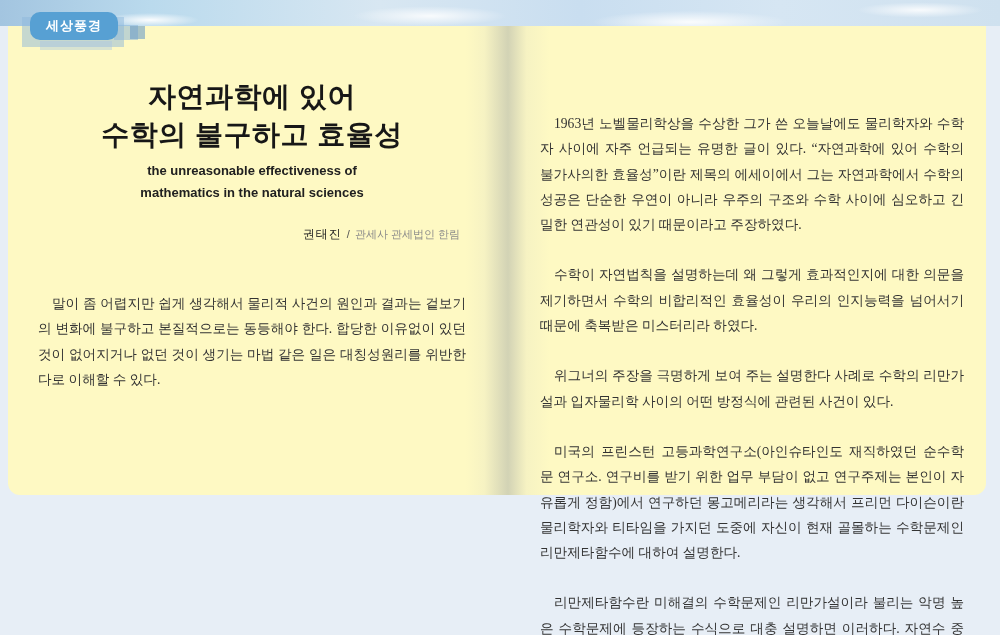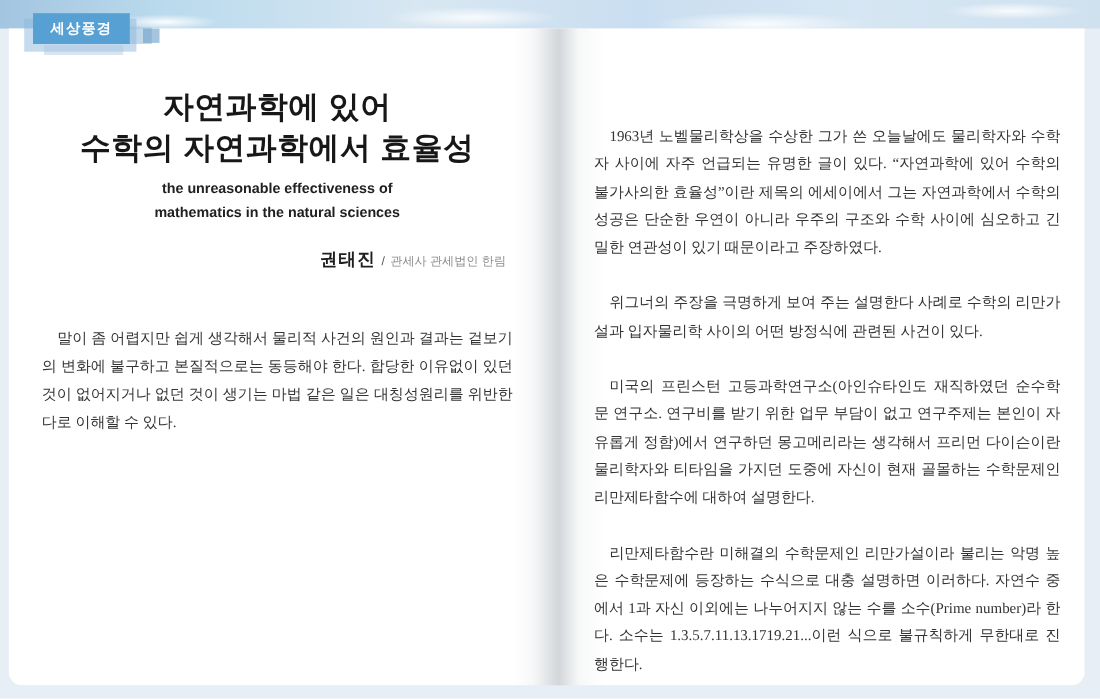--- a/index.html
+++ b/index.html
@@ -19,22 +19,22 @@
       radial-gradient(70px 10px at 150px 20px, rgba(255,255,255,0.95), rgba(255,255,255,0) 70%),
       radial-gradient(110px 14px at 430px 16px, rgba(255,255,255,0.85), rgba(255,255,255,0) 70%),
       radial-gradient(140px 16px at 690px 22px, rgba(255,255,255,0.9), rgba(255,255,255,0) 70%),
       radial-gradient(90px 11px at 920px 10px, rgba(255,255,255,0.85), rgba(255,255,255,0) 70%),
       linear-gradient(90deg, #a3c5e0 0%, #badaed 15%, #d8e7f2 38%, #c9def0 58%, #d6e6f3 78%, #cfe1ef 100%);
   }
 
   
   .spread {
     position: absolute; top: 26px; left: 8px;
-    width: 978px; height: 597px;
-    background: #ffffff;
+    width: 978px; height: 469px;
+    background: #fef9c3;
     border-radius: 0 0 12px 12px;
   }
   .gutter {
     position: absolute; top: 0; left: 458px;
     width: 84px; height: 100%;
     background: linear-gradient(90deg,
       rgba(255,255,255,0) 0%,
       rgba(176,183,192,0.10) 22%,
       rgba(139,148,158,0.38) 50%,
       rgba(176,183,192,0.10) 72%,
@@ -50,20 +50,21 @@
   .badge-ghost-d { position: absolute; left: 18px; top: 36px; width: 72px; height: 9px; background: rgba(170,200,227,0.45); }
   .badge-main {
     position: absolute; left: 8px; top: 7px;
     width: 88px; height: 28px;
     background: #57a0d3;
     color: #ffffff;
     font-family: "Liberation Sans", sans-serif;
     font-weight: bold; font-size: 13px;
     text-align: center; line-height: 28px;
     letter-spacing: 1px;
+    border-radius: 10px;
   }
 
   
   .col-left  { position: absolute; left: 30px;  top: 0; width: 428px; }
   .col-right { position: absolute; left: 532px; top: 0; width: 424px; }
 
   
   .article-title {
     margin: 0; padding-top: 52px;
     font-family: "Liberation Sans", sans-serif;
@@ -80,21 +81,21 @@
     font-size: 13px; line-height: 22px;
     color: #202020;
     text-align: center;
   }
   .byline {
     margin-top: 22px; padding-right: 6px;
     text-align: right;
     font-family: "Liberation Sans", sans-serif;
     font-size: 11px; color: #8a8a8a;
   }
-  .byline .author-name { font-weight: bold; font-size: 16px; color: #1e1e1e; letter-spacing: 1px; margin-left: 32px; }
+  .byline .author-name { font-weight: normal; font-size: 12px; color: #1e1e1e; letter-spacing: 1px; margin-left: 32px; }
   .byline .sep { color: #555; padding: 0 2px; }
 
   
   .body-copy p {
     margin: 0 0 25px 0;
     font-size: 13.6px;
     line-height: 25.3px;
     color: #333333;
     text-align: justify;
     text-indent: 14px;
@@ -106,40 +107,41 @@
 <body>
 
 <div class="sky"></div>
 
 <div class="spread">
   <div class="gutter"></div>
 
   <div class="col-left">
     <h1 class="article-title">
       <span>자연과학에 있어</span><br>
-      <span>수학의 자연과학에서 효율성</span>
+      <span>수학의 불구하고 효율성</span>
     </h1>
     <div class="article-subtitle">
       <span>the unreasonable effectiveness of</span><br>
       <span>mathematics in the natural sciences</span>
     </div>
     <div class="byline">
       <span class="author-name">권태진</span>
       <span class="sep">/</span>
       <span>관세사 관세법인 한림</span>
     </div>
     <div class="body-copy">
       <p>말이 좀 어렵지만 쉽게 생각해서 물리적 사건의 원인과 결과는 겉보기의 변화에 불구하고 본질적으로는 동등해야 한다. 합당한 이유없이 있던 것이 없어지거나 없던 것이 생기는 마법 같은 일은 대칭성원리를 위반한다로 이해할 수 있다.</p>
 
     </div>
   </div>
 
   <div class="col-right">
     <div class="body-copy">
       <p>1963년 노벨물리학상을 수상한 그가 쓴 오늘날에도 물리학자와 수학자 사이에 자주 언급되는 유명한 글이 있다. “자연과학에 있어 수학의 불가사의한 효율성”이란 제목의 에세이에서 그는 자연과학에서 수학의 성공은 단순한 우연이 아니라 우주의 구조와 수학 사이에 심오하고 긴밀한 연관성이 있기 때문이라고 주장하였다.</p>
+      <p>수학이 자연법칙을 설명하는데 왜 그렇게 효과적인지에 대한 의문을 제기하면서 수학의 비합리적인 효율성이 우리의 인지능력을 넘어서기 때문에 축복받은 미스터리라 하였다.</p>
       <p>위그너의 주장을 극명하게 보여 주는 설명한다 사례로 수학의 리만가설과 입자물리학 사이의 어떤 방정식에 관련된 사건이 있다.</p>
       <p>미국의 프린스턴 고등과학연구소(아인슈타인도 재직하였던 순수학문 연구소. 연구비를 받기 위한 업무 부담이 없고 연구주제는 본인이 자유롭게 정함)에서 연구하던 몽고메리라는 생각해서 프리먼 다이슨이란 물리학자와 티타임을 가지던 도중에 자신이 현재 골몰하는 수학문제인 리만제타함수에 대하여 설명한다.</p>
       <p>리만제타함수란 미해결의 수학문제인 리만가설이라 불리는 악명 높은 수학문제에 등장하는 수식으로 대충 설명하면 이러하다. 자연수 중에서 1과 자신 이외에는 나누어지지 않는 수를 소수(Prime number)라 한다. 소수는 1.3.5.7.11.13.1719.21...이런 식으로 불규칙하게 무한대로 진행한다.</p>
 
     </div>
   </div>
 </div>
 
 <div class="badge-group">
   <div class="badge-ghost-a"></div>

